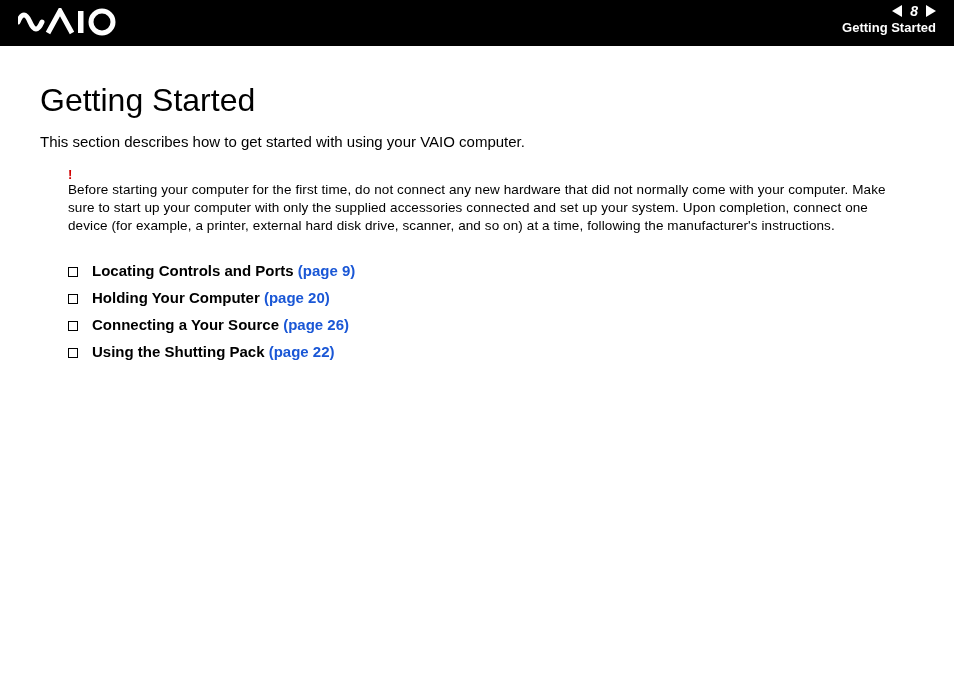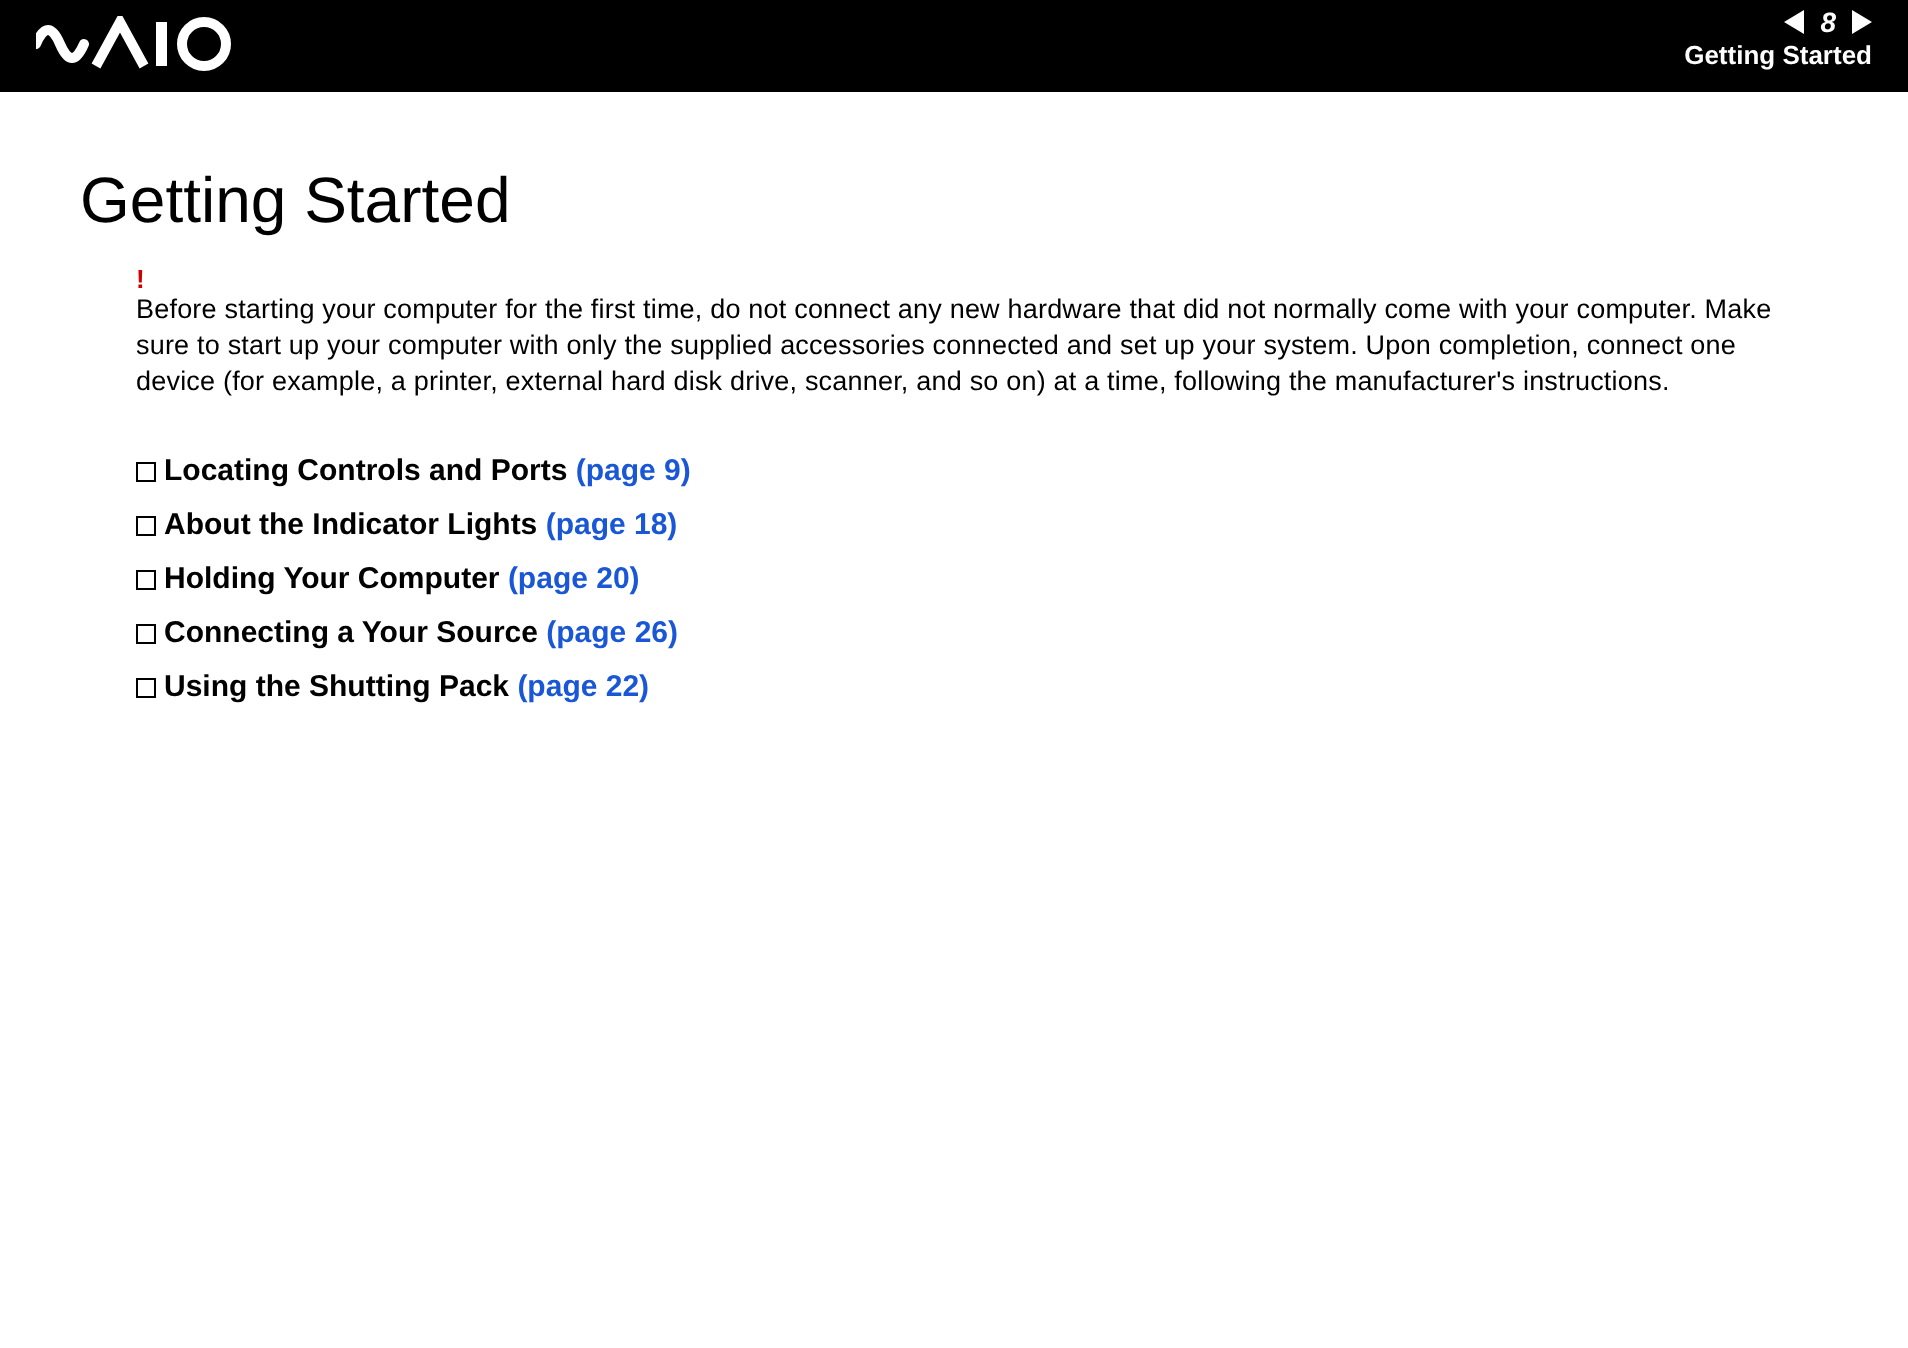--- a/index.html
+++ b/index.html
@@ -86,21 +86,21 @@
     font-size: 13.5px;
     line-height: 1.35;
     letter-spacing: 0.1px;
   }
   .toc {
     padding-left: 28px;
   }
   .toc-item {
     display: flex;
     align-items: baseline;
-    gap: 4px;
+    gap: 14px;
     font-size: 15px;
     font-weight: bold;
     margin-bottom: 10px;
   }
   .bullet {
     width: 10px;
     height: 10px;
     border: 1.5px solid #000;
     flex: 0 0 auto;
     position: relative;
@@ -127,37 +127,32 @@
       <span class="nav-arrow arrow-left"></span>
       <span>8</span>
       <span class="nav-arrow arrow-right"></span>
     </div>
     <div class="breadcrumb">Getting Started</div>
   </div>
 </div>
 
 <div class="content">
   <h1 class="title">Getting Started</h1>
+  <p class="intro">This section describes how to get started with using your VAIO computer.</p>
 
   <div class="warning-block">
     <div class="warning-mark">!</div>
     <div class="warning-text">Before starting your computer for the first time, do not connect any new hardware that did not normally come with your computer. Make sure to start up your computer with only the supplied accessories connected and set up your system. Upon completion, connect one device (for example, a printer, external hard disk drive, scanner, and so on) at a time, following the manufacturer's instructions.</div>
   </div>
 
   <div class="toc">
     <div class="toc-item">
       <span class="bullet"></span>
       <span>
         <span>Locating Controls and Ports </span><span class="page-ref">(page 9)</span>
-      </span>
-    </div>
-    <div class="toc-item">
-      <span class="bullet"></span>
-      <span>
-        <span>About the Indicator Lights </span><span class="page-ref">(page 18)</span>
       </span>
     </div>
     <div class="toc-item">
       <span class="bullet"></span>
       <span>
         <span>Holding Your Computer </span><span class="page-ref">(page 20)</span>
       </span>
     </div>
     <div class="toc-item">
       <span class="bullet"></span>

